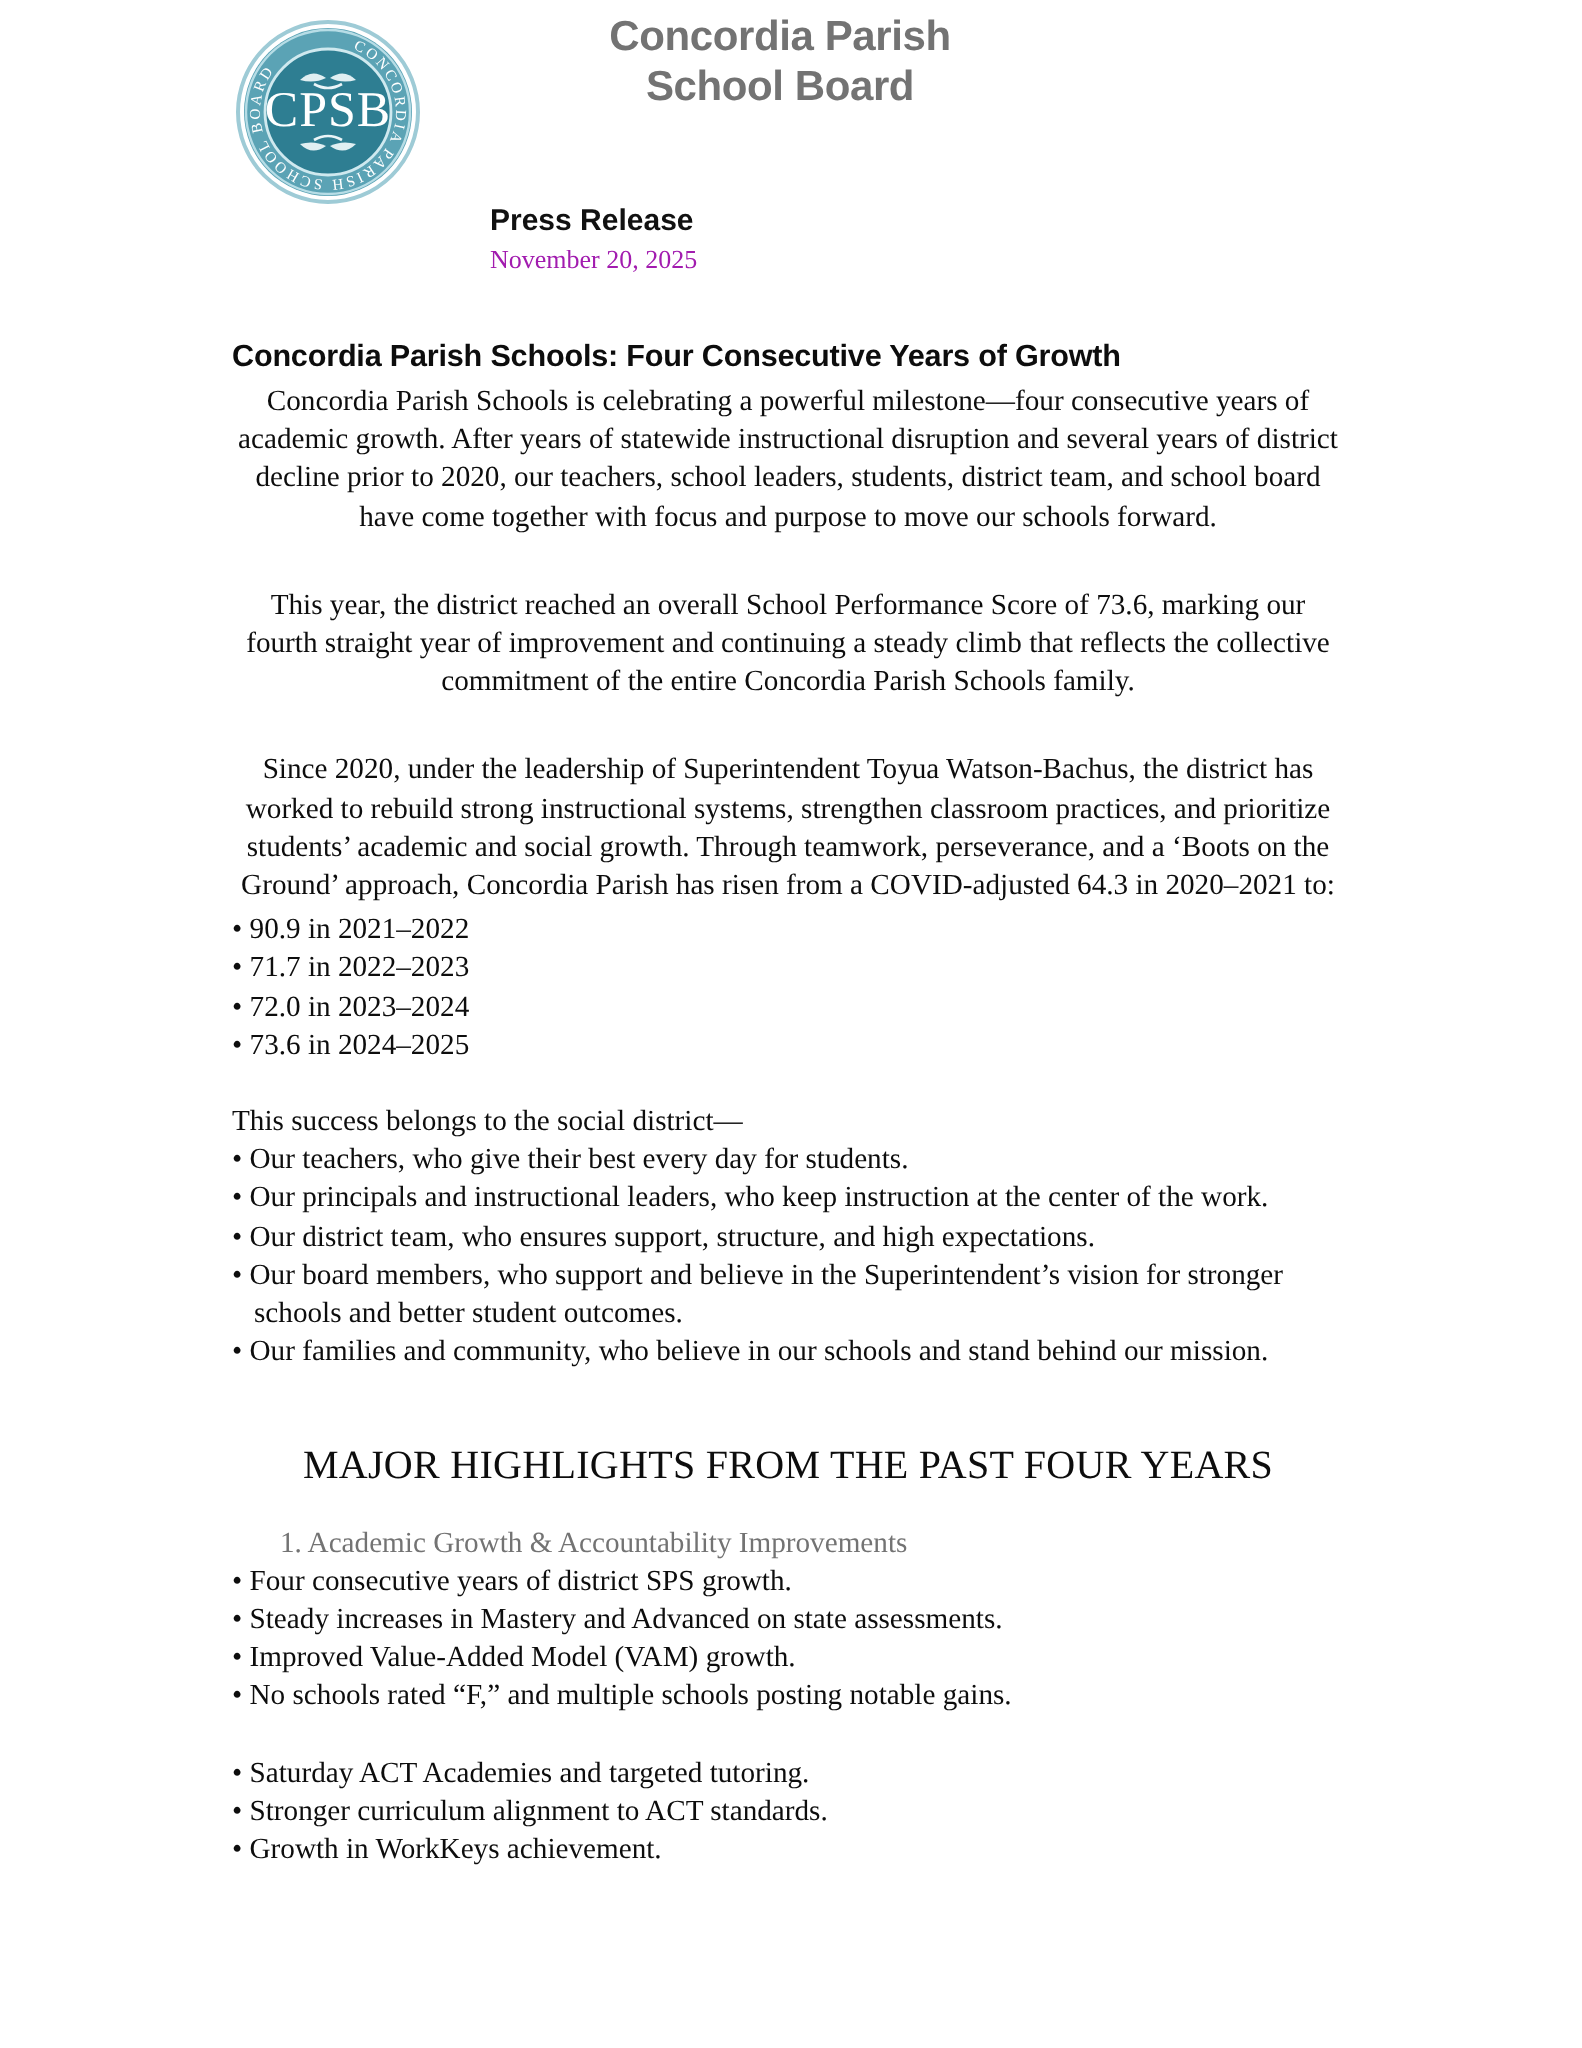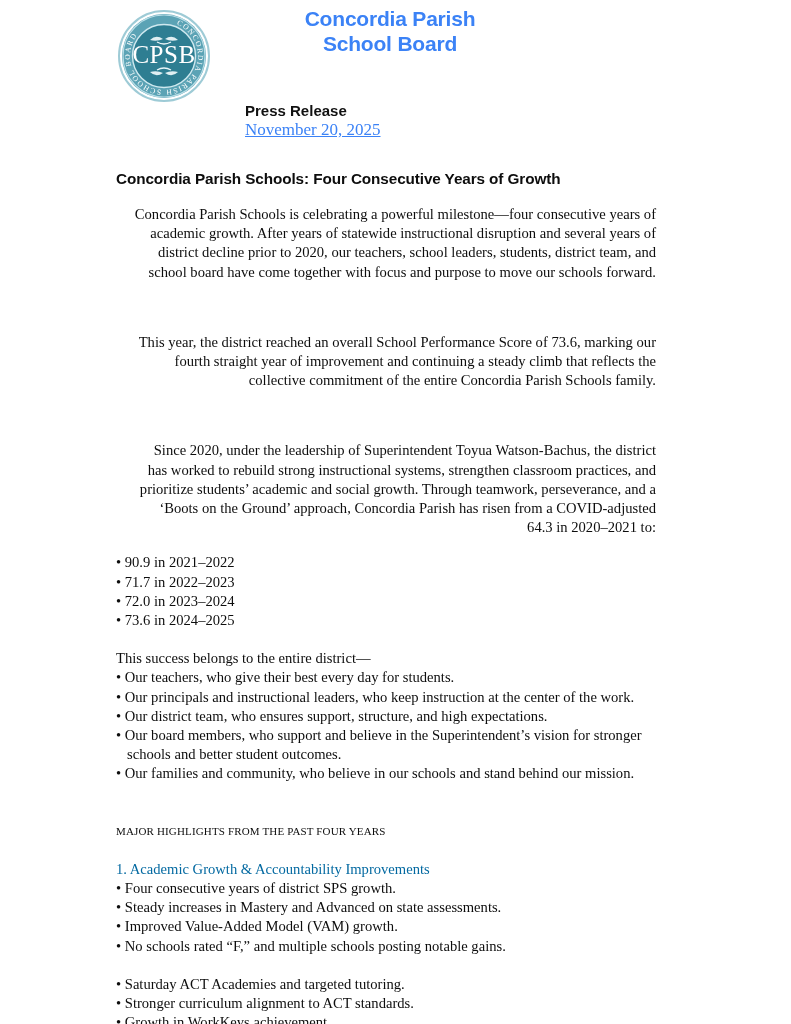--- a/index.html
+++ b/index.html
@@ -42,42 +42,41 @@
     position: absolute;
     left: 245px;
     top: 6px;
     width: 290px;
     text-align: center;
     font-family: "Liberation Sans", "DejaVu Sans", sans-serif;
     font-weight: bold;
     font-size: 21px;
     line-height: 25px;
     letter-spacing: -0.2px;
-    color: #3b82f6;
+    color: #737373;
   }
 
   .press-block {
     position: absolute;
     left: 245px;
     top: 101px;
     width: 290px;
   }
   .press-label {
     font-family: "Liberation Sans", "DejaVu Sans", sans-serif;
     font-weight: bold;
     font-size: 15px;
     line-height: 19px;
     color: #111111;
   }
   .press-date {
     font-family: "Liberation Serif", "DejaVu Serif", serif;
-    font-size: 17px;
+    font-size: 13px;
     line-height: 19px;
-    color: #3b82f6;
-    text-decoration: underline;
+    color: #a21caf;
   }
 
   
   .content {
     position: absolute;
     left: 116px;
     top: 168px;
     width: 556px;
   }
 
@@ -85,24 +84,24 @@
     font-family: "Liberation Sans", "DejaVu Sans", sans-serif;
     font-weight: bold;
     font-size: 15.3px;
     line-height: 21px;
     letter-spacing: -0.1px;
     color: #0d0d0d;
     margin: 0 0 1px 0;
   }
 
   p.para {
-    margin: 16px;
-    font-size: 14.6px;
-    line-height: 19.2px;
-    text-align: right;
+    margin: 3px;
+    font-size: 14.6px;
+    line-height: 19.2px;
+    text-align: center;
     color: #0d0d0d;
   }
 
   .spacer {
     height: 19px;
   }
 
   ul.bullets {
     list-style: none;
     margin: 0;
@@ -120,30 +119,32 @@
     content: "\2022\00a0";
   }
 
   .plain-line {
     font-size: 14.6px;
     line-height: 19.2px;
     color: #0d0d0d;
   }
 
   .caps-heading {
-    font-size: 11px;
+    font-size: 20px;
     line-height: 19.2px;
     letter-spacing: 0.15px;
     color: #0d0d0d;
+    text-align: center;
   }
 
   .numbered-heading {
     font-size: 14.6px;
     line-height: 19.2px;
-    color: #0369a1;
+    color: #737373;
+    margin-left: 24px;
   }
 
   
   .seal svg { display: block; }
 </style>
 </head>
 <body>
 
 <div class="page">
 
@@ -199,21 +200,21 @@
 
     <ul class="bullets" id="sps-scores">
         <li>90.9 in 2021–2022</li>
         <li>71.7 in 2022–2023</li>
         <li>72.0 in 2023–2024</li>
         <li>73.6 in 2024–2025</li>
       </ul>
 
     <div class="spacer"></div>
 
-    <div class="plain-line">This success belongs to the entire district—</div>
+    <div class="plain-line">This success belongs to the social district—</div>
     <ul class="bullets" id="success-bullets">
         <li>Our teachers, who give their best every day for students.</li>
         <li>Our principals and instructional leaders, who keep instruction at the center of the work.</li>
         <li>Our district team, who ensures support, structure, and high expectations.</li>
         <li>Our board members, who support and believe in the Superintendent’s vision for stronger schools and better student outcomes.</li>
         <li>Our families and community, who believe in our schools and stand behind our mission.</li>
       </ul>
 
     <div class="spacer"></div>
     <div class="spacer"></div>

